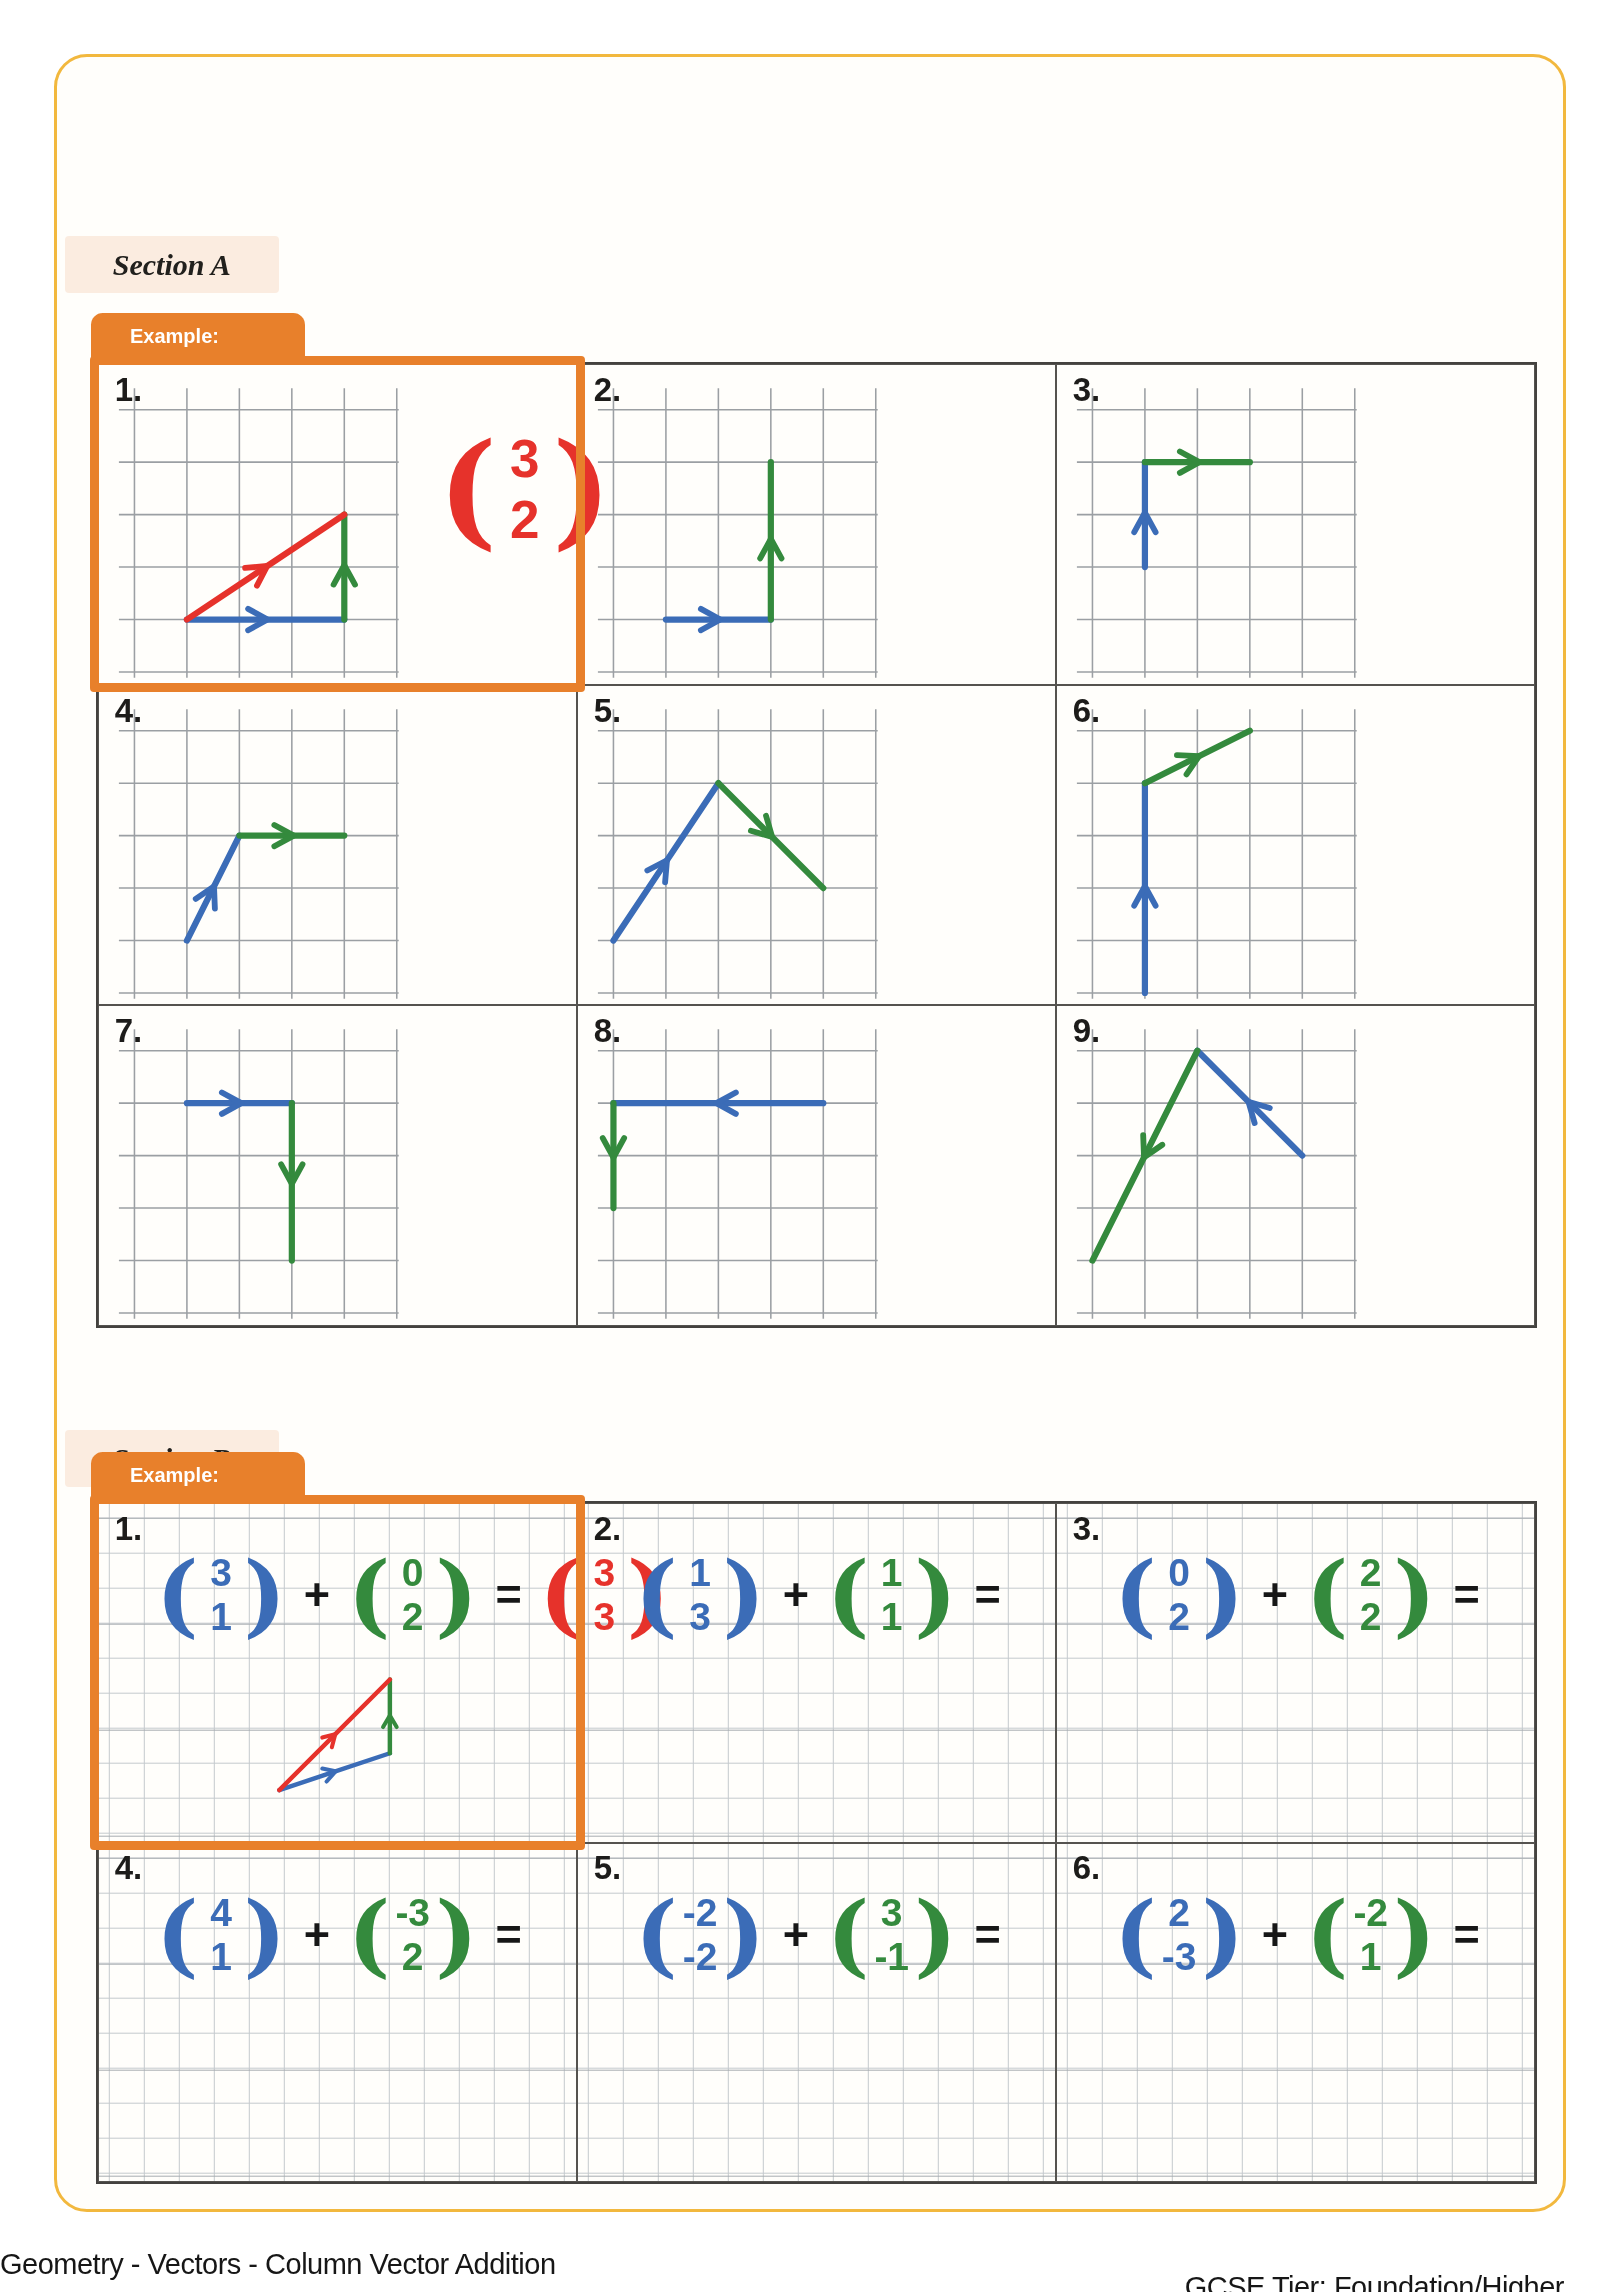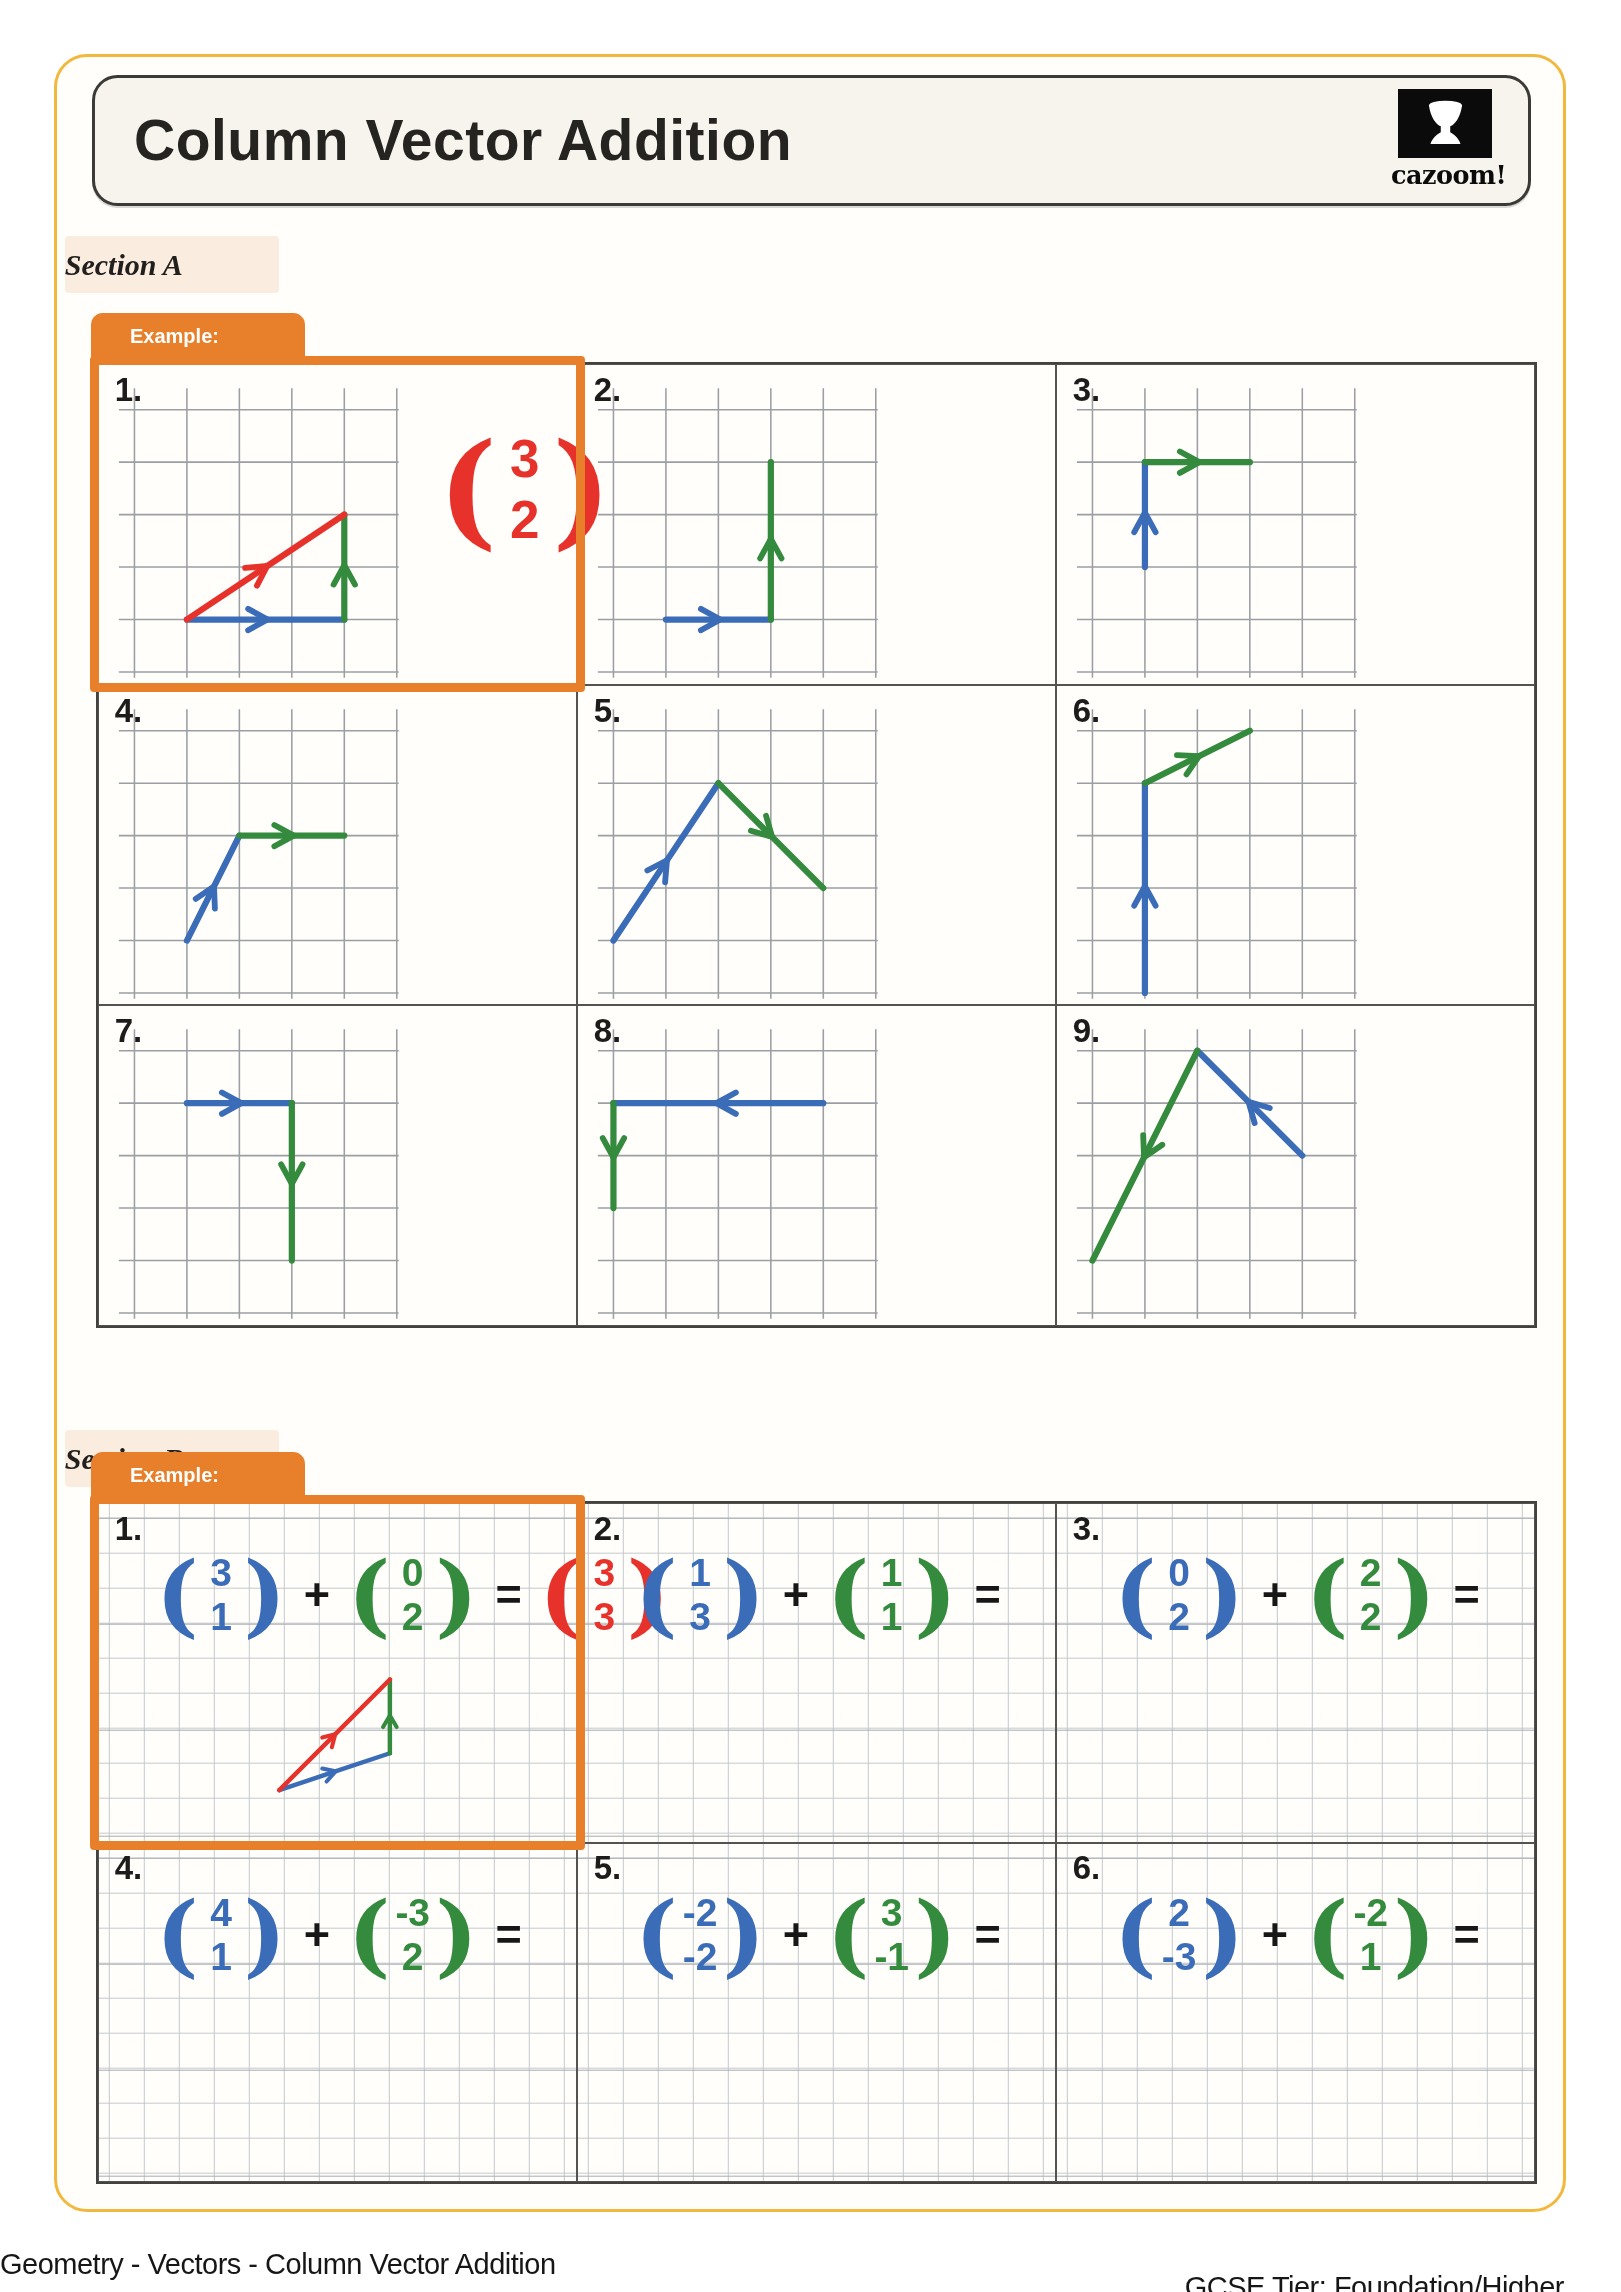--- a/index.html
+++ b/index.html
@@ -4,21 +4,21 @@
 <style>
   html,body{margin:0;padding:0;background:#ffffff;}
   .page{position:relative;width:1621px;height:2293px;background:#ffffff;font-family:"Liberation Sans",sans-serif;overflow:hidden;}
   .card{position:absolute;left:54px;top:54px;width:1506px;height:2152px;border:3.9px solid var(--gold);border-radius:33px;background:#fffefb;}
   .titlebox{position:absolute;left:35px;top:17.6px;width:1433px;height:125px;background:#f6f4ed;border:3.9px solid #3c3a36;border-radius:25.5px;box-shadow:0 2px 0 rgba(0,0,0,0.15);}
   .titlebox h1{position:absolute;left:39px;top:50%;transform:translateY(-50%);margin:0;font-size:57px;font-weight:800;letter-spacing:0.5px;color:#262421;}
   .logo{position:absolute;right:29px;top:11.8px;width:108px;text-align:center;}
   .logo-img{width:94px;height:69px;background:#0b0b0b;margin:0 auto;display:flex;align-items:center;justify-content:center;}
   .logo-img svg{width:63px;height:59px;}
   .logo-text{font-family:"DejaVu Serif",serif;font-weight:800;font-size:25.5px;color:#0b0b0b;margin-top:2px;letter-spacing:-0.5px;}
-  .pill{position:absolute;left:7.8px;width:214px;height:57px;background:var(--peach);border-radius:4px;text-align:left;line-height:57px;font-family:"Liberation Serif",serif;font-style:italic;font-weight:bold;font-size:30px;color:#21201d;}
+  .pill{position:absolute;left:7.8px;width:214px;height:57px;background:var(--peach);border-radius:4px;text-align:center;line-height:57px;font-family:"Liberation Serif",serif;font-style:italic;font-weight:bold;font-size:30px;color:#21201d;}
   .instr{position:absolute;left:245px;height:57px;line-height:57px;font-family:"Liberation Serif",serif;font-style:italic;font-size:29px;color:#21201d;white-space:nowrap;}
   .pill.a,.instr.a{top:179px;}
   .pill.b,.instr.b{top:1373px;}
   .tab{position:absolute;left:34px;width:214px;height:49px;background:var(--orange);border-radius:11.8px 11.8px 0 0;color:#fff;font-weight:bold;font-size:20px;line-height:47px;padding-left:39px;box-sizing:border-box;z-index:6;}
   .tab.ta{top:256px;}
   .tab.tb{top:1395px;}
   .gridwrap{position:absolute;left:39px;width:1441px;border:2.5px solid #44423f;box-sizing:border-box;display:grid;grid-template-columns:1fr 1fr 1fr;background:#fffefb;}
   #grid-a{top:305px;height:966px;grid-template-rows:1fr 1fr 1fr;}
   #grid-b{top:1444px;height:683px;grid-template-rows:1fr 1fr;}
   .cellA,.cellB{position:relative;border:1.2px solid #55534f;box-sizing:border-box;overflow:visible;}
@@ -42,32 +42,20 @@
   .footer-link{display:inline-block;margin-top:6.9px;color:#2a5cae;text-decoration:underline;font-size:28px;letter-spacing:-0.5px;}
   .footer-center{position:absolute;left:0;right:0;top:2248px;text-align:left;font-size:29px;color:#161616;letter-spacing:-0.5px;}
   .footer-right{position:absolute;right:57px;top:2248px;font-size:29px;color:#161616;letter-spacing:-0.5px;margin-top:23px;}
 </style>
 </head>
 <body>
 
 <div class="page">
   <div class="card">
 
-    <div class="titlebox">
-      <h1>Column Vector Addition</h1>
-      <div class="logo">
-        <div class="logo-img">
-          <svg viewBox="0 0 40 34">
-            <ellipse cx="20" cy="5.5" rx="10.5" ry="3" fill="#ffffff"></ellipse>
-            <path d="M9.5,5.5 C10.5,13 14,17.5 17,18.8 L17,22.5 C13.5,24.5 11,27.5 10.5,30 L29.5,30 C29,27.5 26.5,24.5 23,22.5 L23,18.8 C26,17.5 29.5,13 30.5,5.5 Z" fill="#ffffff"></path>
-          </svg>
-        </div>
-        <div class="logo-text">cazoom!</div>
-      </div>
-    </div>
 
     <div class="pill a">Section A</div>
     <div class="tab ta">Example:</div>
     <div id="grid-a" class="gridwrap">
         <div class="cellA">
           <span class="num">1.</span>
           <svg class="diag" viewBox="0 0 490 328">
             <defs>
               <marker id="arw1" markerUnits="userSpaceOnUse" markerWidth="42" markerHeight="42" viewBox="-21 -21 42 42" refX="5" refY="0" orient="auto">
                 <path d="M-13,-11 L7,0 L-13,11" fill="none" stroke="#3B6CB7" stroke-width="6" stroke-linecap="round" stroke-linejoin="round"></path>

